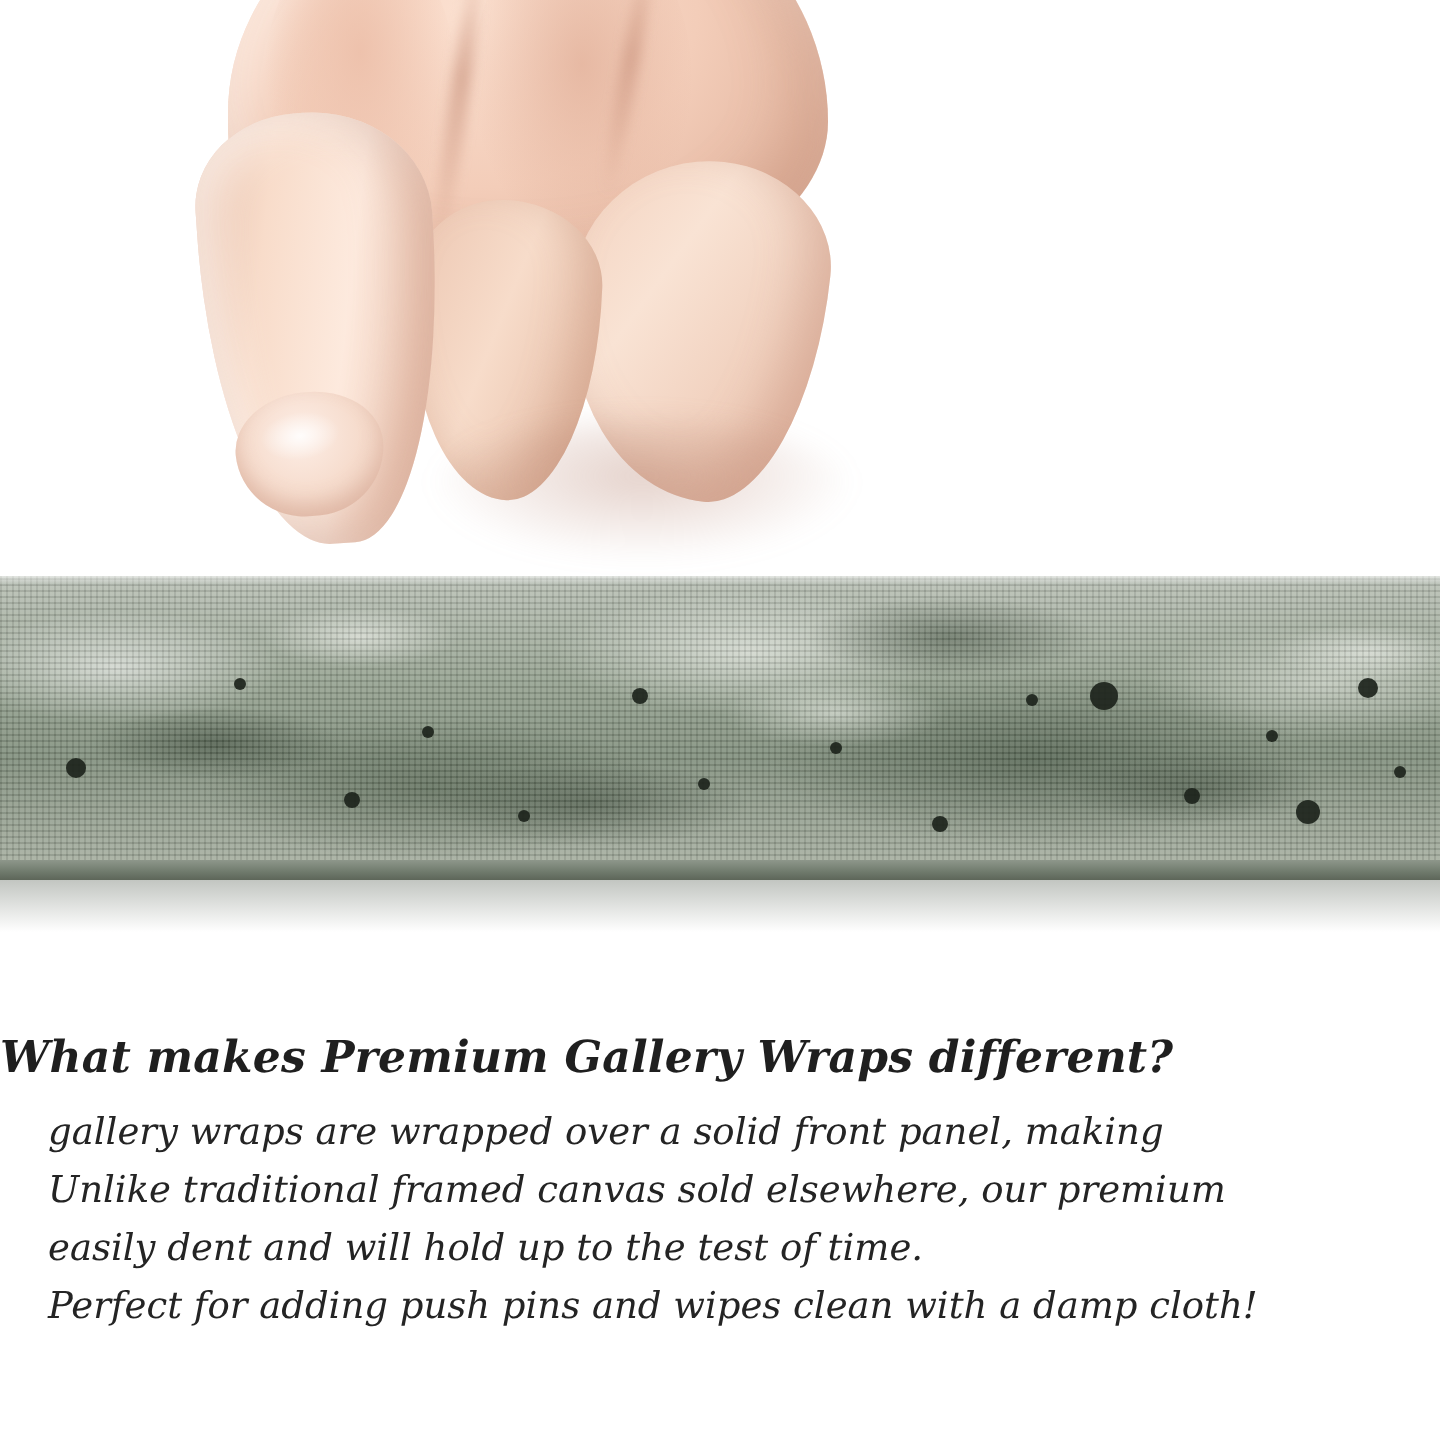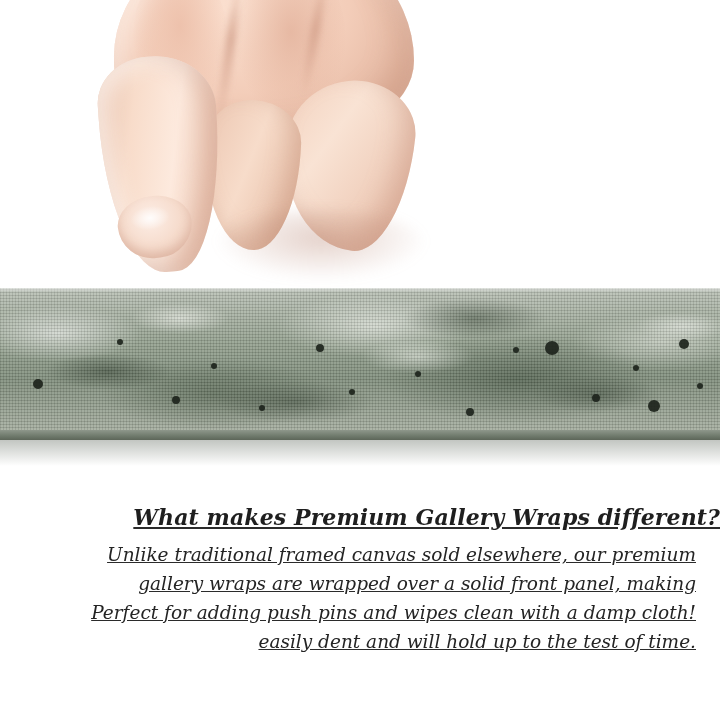--- a/index.html
+++ b/index.html
@@ -222,27 +222,26 @@
     top: 440px;
     width: 720px;
     height: 26px;
     background: linear-gradient(180deg, rgba(120,128,118,0.45) 0%, rgba(255,255,255,0) 100%);
   }
 
   
   .caption {
     position: absolute;
     left: 0;
-    top: 504px;
-    width: 720px;
-    text-align: right;
+    top: 516px;
+    width: 720px;
+    text-align: left;
     color: #2b2b2b;
     font-family: "DejaVu Serif", serif;
     font-style: italic;
-    text-decoration: underline;
   }
   .caption-heading {
     font-size: 22px;
     font-weight: 700;
     letter-spacing: 0.1px;
     margin: 0 0 10px 0;
     color: #1f1f1f;
   }
   .caption-line {
     font-size: 18.5px;
@@ -296,19 +295,19 @@
           <div class="speck" style="left: 679px; top: 51px; width: 10px; height: 10px; background: rgb(29, 36, 28);"></div>
           <div class="speck" style="left: 697px; top: 95px; width: 6px; height: 6px; background: rgb(29, 36, 28);"></div>
         </div>
     </div>
 
     <div class="wrap-drop-shadow"></div>
   </div>
 
   <div class="caption">
     <div class="caption-heading">What makes Premium Gallery Wraps different?</div>
+    <p class="caption-line">gallery wraps are wrapped over a solid front panel, making</p>
     <p class="caption-line">Unlike traditional framed canvas sold elsewhere, our premium</p>
-    <p class="caption-line">gallery wraps are wrapped over a solid front panel, making</p>
+    <p class="caption-line">easily dent and will hold up to the test of time.</p>
     <p class="caption-line">Perfect for adding push pins and wipes clean with a damp cloth!</p>
-    <p class="caption-line">easily dent and will hold up to the test of time.</p>
   </div>
 
 </div>
 
 </body></html>

